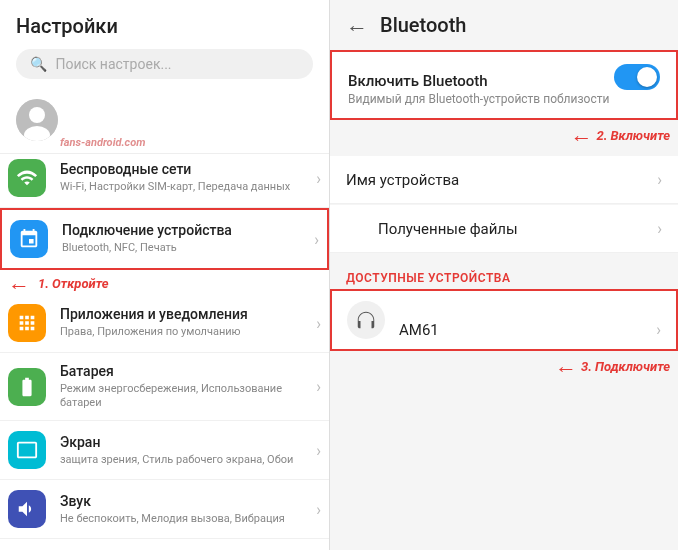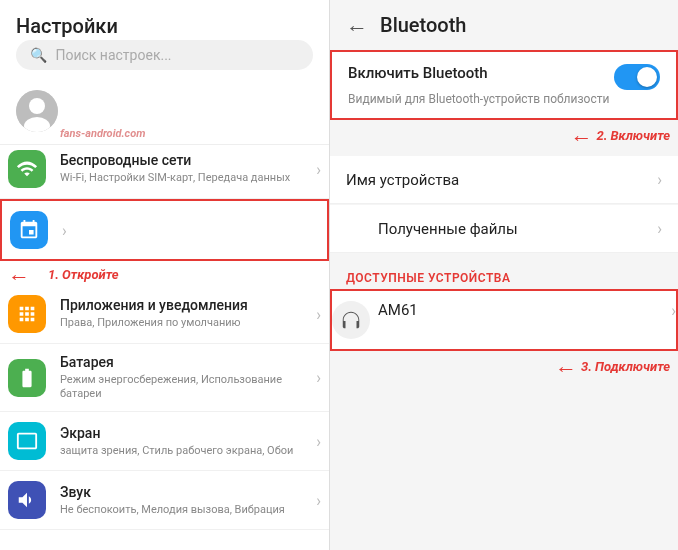--- a/index.html
+++ b/index.html
@@ -25,21 +25,21 @@
 
     .left-header {
       padding: 14px 16px 8px 16px;
       background: #fff;
     }
 
     .left-header-title {
       font-size: 20px;
       font-weight: 500;
       color: #222;
-      margin-bottom: 2px;
+      margin-bottom: 11px;
     }
 
     .search-bar {
       background: #f0f0f0;
       border-radius: 20px;
       padding: 7px 14px;
       color: #aaa;
       font-size: 14px;
       display: flex;
       align-items: center;
@@ -166,21 +166,21 @@
       border: 2.5px solid #e53935;
       background: #fff;
       padding: 12px 16px;
       display: flex;
       flex-direction: column;
       position: relative;
     }
 
     .toggle-row {
       display: flex;
-      align-items: flex-start;
+      align-items: flex-end;
       justify-content: space-between;
       margin-bottom: 2px;
     }
 
     .toggle-label {
       font-size: 15px;
       color: #222;
       font-weight: 500;
     }
 
@@ -229,23 +229,23 @@
       padding: 10px 16px 4px 16px;
       font-size: 12px;
       color: #e53935;
       font-weight: 600;
       letter-spacing: 0.5px;
       background: #f5f5f5;
     }
 
     .device-item {
       display: flex;
-      align-items: flex-start;
-      gap: 8px;
-      padding: 10px 0;
+      align-items: flex-end;
+      gap: 14px;
+      padding: 10px 15px;
       background: #fff;
       border: 2px solid #e53935;
       position: relative;
       cursor: pointer;
     }
 
     .device-icon-box {
       width: 38px;
       height: 38px;
       background: #f0f0f0;
@@ -309,25 +309,29 @@
       <span class="chevron">›</span>
     </div>
 
     <div style="position:relative;">
       <div class="settings-item highlighted" style="border:2px solid #e53935;">
         <div class="icon-box blue">
           <svg width="22" height="22" viewBox="0 0 24 24" fill="white">
             <path d="M17 12h-5v5h5v-5zM16 1v2H8V1H6v2H5c-1.1 0-2 .9-2 2v14c0 1.1.9 2 2 2h14c1.1 0 2-.9 2-2V5c0-1.1-.9-2-2-2h-1V1h-2zm3 18H5V8h14v11z"></path>
           </svg>
         </div>
+        <div class="item-text">
+          <div class="item-title">Подключение устройства</div>
+          <div class="item-subtitle">Bluetooth, NFC, Печать</div>
+        </div>
         <span class="chevron">›</span>
       </div>
       <div style="display:flex;align-items:center;padding:2px 8px 0 8px;">
         <span style="color:#e53935;font-size:22px;line-height:1;">←</span>
-        <span class="annotation-label" style="margin-left:18px;font-size:13px;">1. Откройте</span>
+        <span class="annotation-label" style="margin-left:8px;font-size:13px;">1. Откройте</span>
       </div>
     </div>
 
     <div class="settings-item">
       <div class="icon-box orange">
         <svg width="22" height="22" viewBox="0 0 24 24" fill="white">
           <path d="M4 8h4V4H4v4zm6 12h4v-4h-4v4zm-6 0h4v-4H4v4zm0-6h4v-4H4v4zm6 0h4v-4h-4v4zm6-10v4h4V4h-4zm-6 4h4V4h-4v4zm6 6h4v-4h-4v4zm0 6h4v-4h-4v4z"></path>
         </svg>
       </div>
       <div class="item-text">

